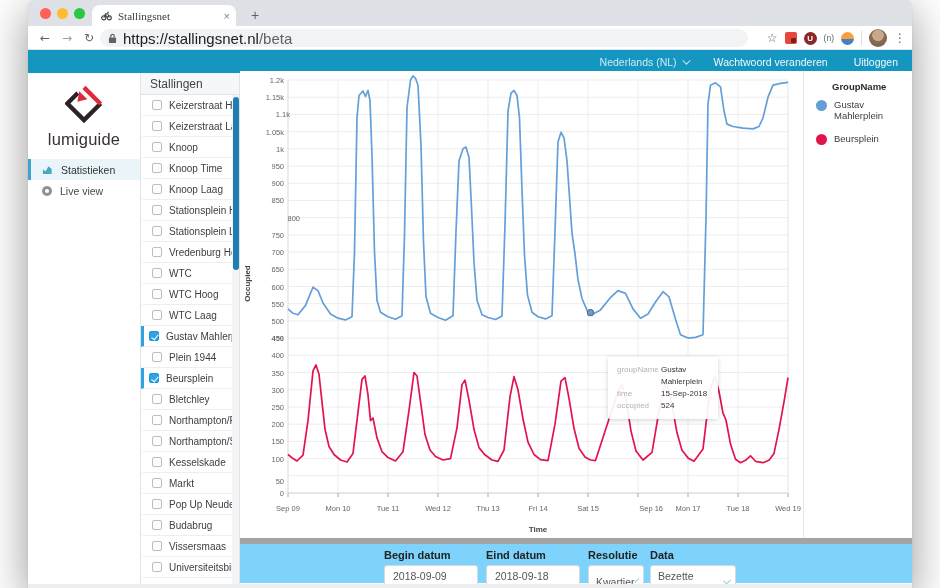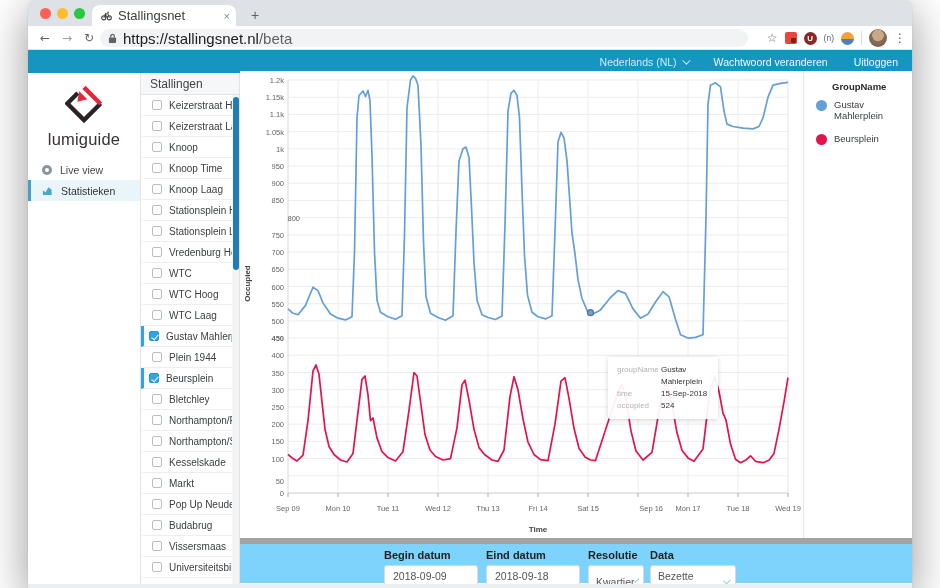--- a/index.html
+++ b/index.html
@@ -8,21 +8,21 @@
   .window { position:absolute; left:28px; top:0; width:884px; height:592px;
             background:#fff; border-radius:8px 8px 0 0; overflow:hidden;
             box-shadow:0 10px 45px rgba(0,0,0,.42), 0 0 1px rgba(0,0,0,.3); }
 
   
   .tabstrip { position:absolute; left:0; top:0; right:0; height:26px; background:#dee1e6; }
   .traffic { position:absolute; top:8px; width:11px; height:11px; border-radius:50%; }
   .t-red{ left:12px; background:#ff5f57; } .t-yel{ left:29px; background:#febc2e; } .t-grn{ left:46px; background:#28c840; }
   .tab { position:absolute; left:64px; top:5px; width:144px; height:21px; background:#fff;
          border-radius:8px 8px 0 0; display:flex; align-items:center; padding:0 6px 0 9px; }
-  .tab-title { font-size:13px; color:#3c4043; flex:1; margin-left:6px; white-space:nowrap; overflow:hidden; }
+  .tab-title { font-size:11px; color:#3c4043; flex:1; margin-left:6px; white-space:nowrap; overflow:hidden;font-family:Liberation Serif, serif; }
   .tab-close { font-size:11px; color:#80868b; cursor:default; }
   .newtab { position:absolute; left:216px; top:4px; width:22px; height:22px; text-align:center;
             line-height:22px; font-size:14px; color:#5f6368; }
   .toolbar { position:absolute; left:0; top:26px; right:0; height:24px; background:#fff;
              border-bottom:1px solid #e0e3e7; display:flex; align-items:center; }
   .navbtn { width:22px; text-align:center; font-size:12px; color:#5f6368; font-family:"DejaVu Sans",sans-serif; }
   .navbtn.fwd { color:#9aa0a6; }
   .omnibox { position:absolute; left:72px; top:3px; width:648px; height:18px; background:#f2f3f5;
              border-radius:9px; display:flex; align-items:center; padding:0 8px; }
   .url { font-size:15px; color:#202124; margin-left:6px; }
@@ -162,29 +162,29 @@
   <div class="sidebar">
     <div class="brand">
       <svg width="38" height="38" viewBox="0 0 40 40">
         <path d="M13.5 8.5 L2.5 19.5 L20 37 L37.5 19.5" fill="none" stroke="#2b2326" stroke-width="4.6"></path>
         <path d="M20 2.5 L37.5 20" fill="none" stroke="#e02a3c" stroke-width="4.6"></path>
         <path d="M15 6.5 L23.5 15 L13 17.5 Z" fill="#e02a3c"></path>
       </svg>
       <div class="brand-name">lumiguide</div>
     </div>
     <div style="margin-top:10px">
-      <div class="nav-item">
-        <span class="liveview-icon"></span>
-        <span>Live view</span>
-      </div>
       <div class="nav-item active">
         <svg width="11" height="11" viewBox="0 0 12 12">
           <path d="M1 11 L1 6 L4 8 L7 2.5 L10.5 5.5 L10.5 11 Z" fill="#47a8c9"></path>
         </svg>
         <span>Statistieken</span>
+      </div>
+      <div class="nav-item">
+        <span class="liveview-icon"></span>
+        <span>Live view</span>
       </div>
     </div>
   </div>
 
   <div class="stpanel">
     <div class="stheader">Stallingen</div>
     <div class="stlist">
         <div class="strow">
           <span class="cbox"></span>
           <span class="lbl">Keizerstraat Hoog</span>
@@ -354,21 +354,21 @@
         <div class="ylab" style="top: 211.5px; left: 0px;">600</div>
         <div class="ylab" style="top: 194.292px; left: 0px;">650</div>
         <div class="ylab" style="top: 177.083px; left: 0px;">700</div>
         <div class="ylab" style="top: 159.875px; left: 0px;">750</div>
         <div class="ylab" style="top: 142.667px; left: 16px;">800</div>
         <div class="ylab" style="top: 125.458px; left: 0px;">850</div>
         <div class="ylab" style="top: 108.25px; left: 0px;">900</div>
         <div class="ylab" style="top: 91.0417px; left: 0px;">950</div>
         <div class="ylab" style="top: 73.8333px; left: 0px;">1k</div>
         <div class="ylab" style="top: 56.625px; left: 0px;">1.05k</div>
-        <div class="ylab" style="top: 39.4167px; left: 0px;">1.1k</div>
+        <div class="ylab" style="top: 39.4167px; left: 6px;">1.1k</div>
         <div class="ylab" style="top: 22.2083px; left: 0px;">1.15k</div>
         <div class="ylab" style="top: 5px; left: 0px;">1.2k</div>
       </div>
     <div id="xlabels">
         <div class="xlab" style="left: 23px;">Sep 09</div>
         <div class="xlab" style="left: 73px;">Mon 10</div>
         <div class="xlab" style="left: 123px;">Tue 11</div>
         <div class="xlab" style="left: 173px;">Wed 12</div>
         <div class="xlab" style="left: 223px;">Thu 13</div>
         <div class="xlab" style="left: 273px;">Fri 14</div>

